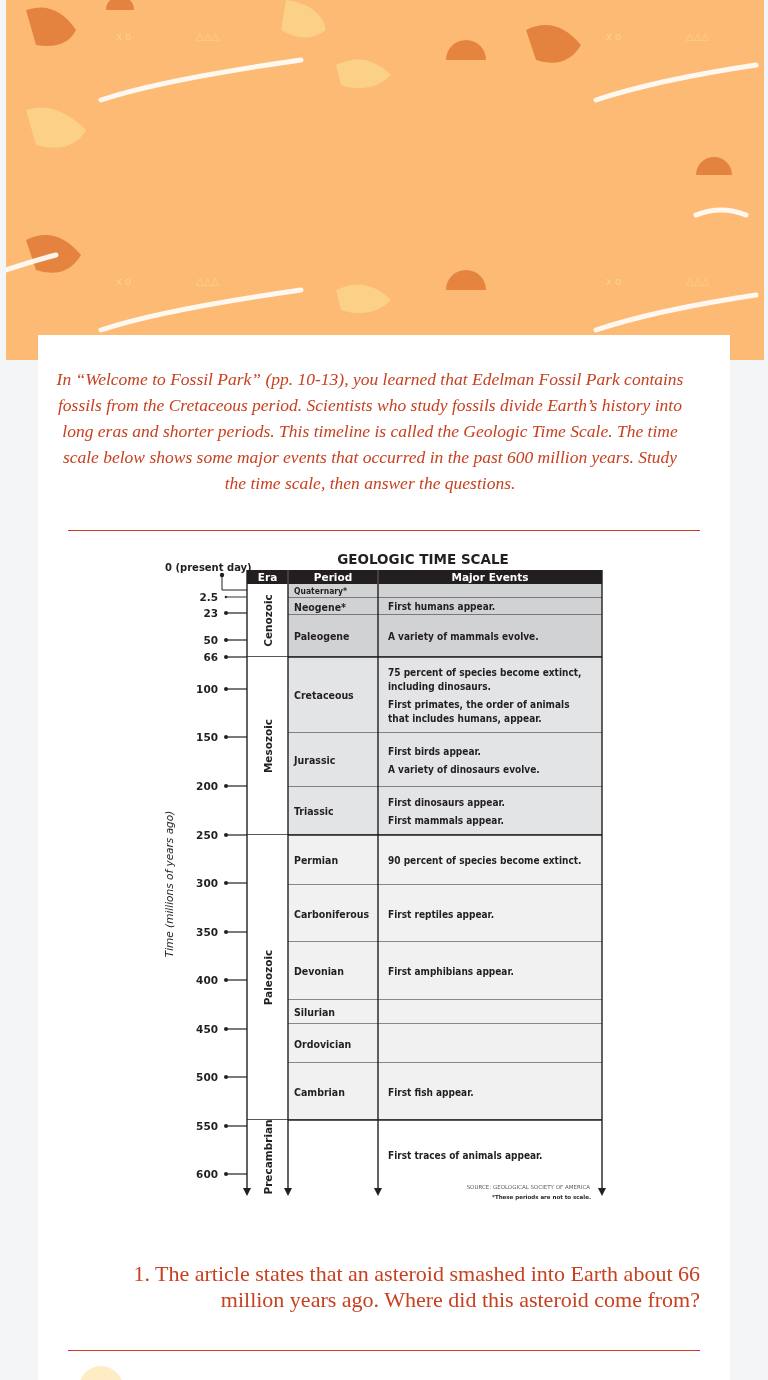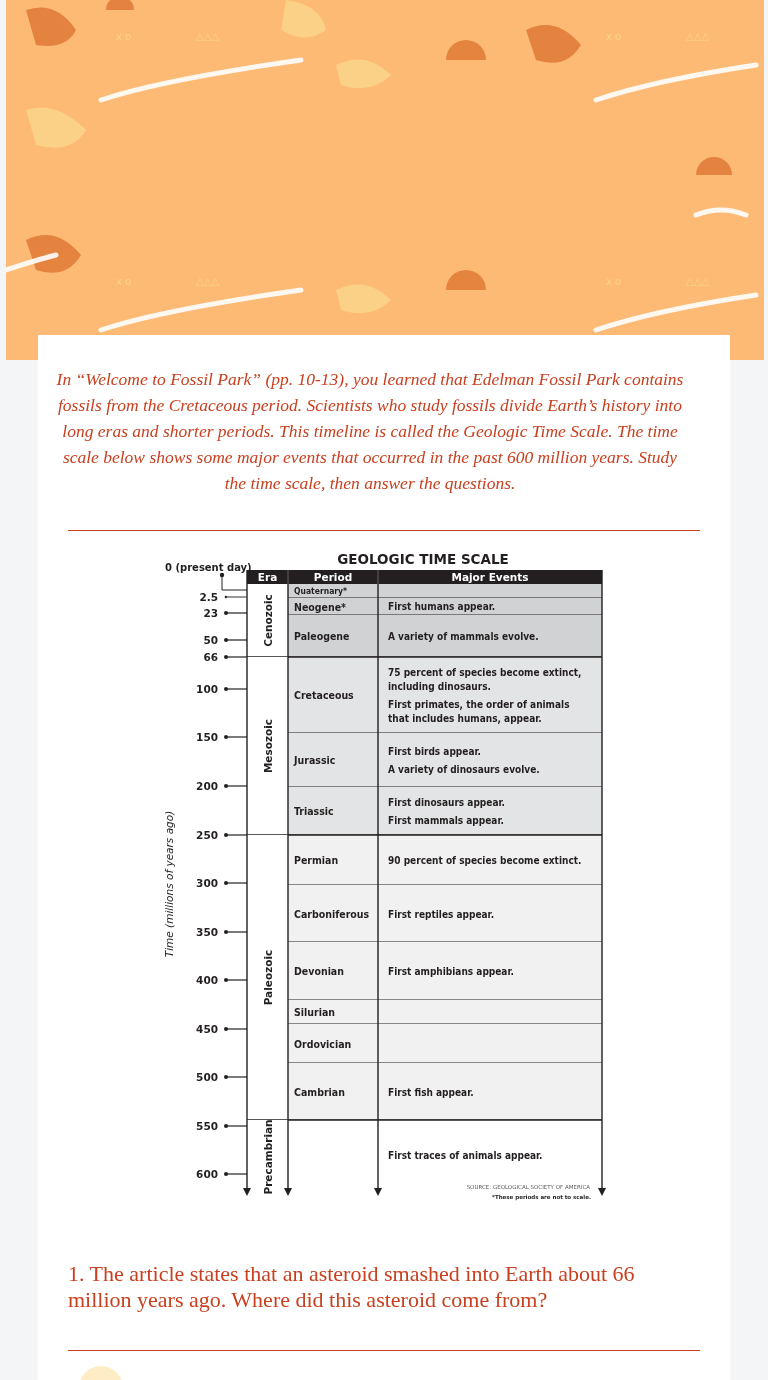--- a/index.html
+++ b/index.html
@@ -35,21 +35,21 @@
   }
   .intro {
     position: absolute; left: 56px; top: 366px; width: 628px;
     font-family: "Liberation Serif", serif; font-style: italic;
     color: #c8401f; font-size: 17.5px; line-height: 26px; text-align: center;
   }
   .rule { position: absolute; left: 68px; width: 632px; height: 1px; background: #c8401f; }
   .q1 {
     position: absolute; left: 68px; top: 1261px; width: 632px;
     font-family: "Liberation Serif", serif;
-    color: #c8401f; font-size: 22px; line-height: 26px;
+    color: #c8401f; font-size: 22px; line-height: 26px; text-align: right;
   }
   .answer-dot {
     position: absolute; left: 79px; top: 1366px; width: 44px; height: 44px;
     border-radius: 50%; background: #feecc5;
   }
   
   .gts { position: absolute; left: 0; top: 0; width: 768px; height: 1380px; pointer-events: none; }
   .gts text { font-family: "DejaVu Sans", sans-serif; }
   .gts .cell-text { font-family: "DejaVu Sans Condensed", "DejaVu Sans", sans-serif; }
 </style>

